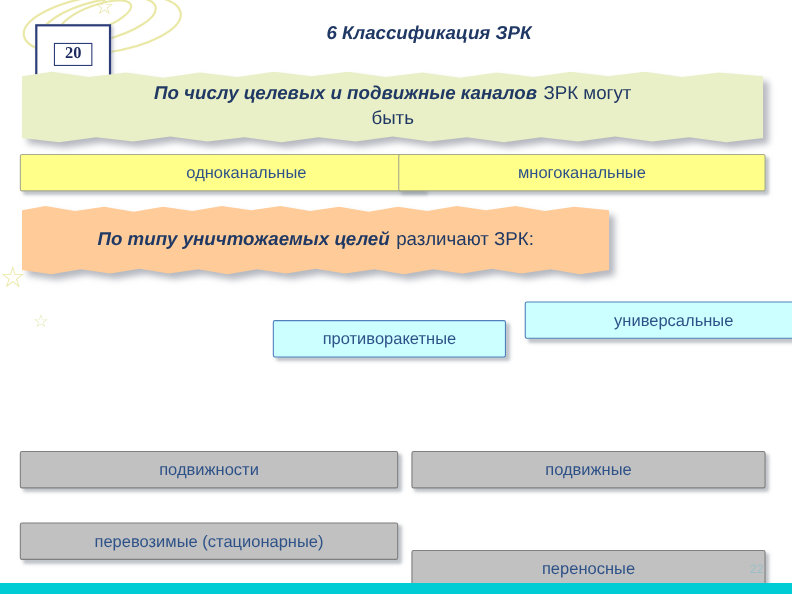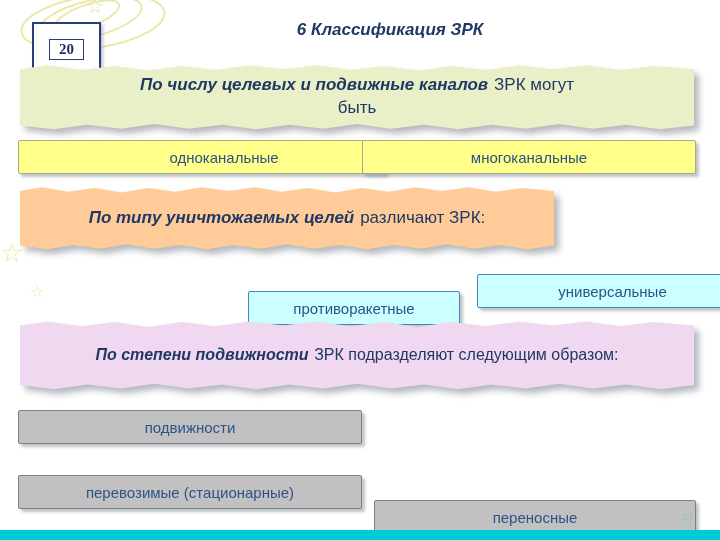--- a/index.html
+++ b/index.html
@@ -124,26 +124,22 @@
 
   <div class="wavebox b2">
     <div class="wave bg2">
       <p class="btext"><span class="lead">По типу уничтожаемых целей</span><span>различают ЗРК:</span></p>
     </div>
   </div>
 
   <div class="item item-cyan c2">противоракетные</div>
   <div class="item item-cyan c3">универсальные</div>
 
-  <div class="wavebox b3">
-    <div class="wave bg3">
-      <p class="btext"><span class="lead">По степени подвижности</span><span>ЗРК подразделяют следующим образом:</span></p>
-    </div>
-  </div>
 
   <div class="item item-gray g1">подвижности</div>
+  <div class="item item-gray g2">подвижные</div>
   <div class="item item-gray g3">перевозимые (стационарные)</div>
   <div class="item item-gray g4">переносные</div>
 
-  <div class="page-number">47</div>
+  <div class="page-number">22</div>
   <div class="footer-band"></div>
 
 </div>
 
 </body></html>

